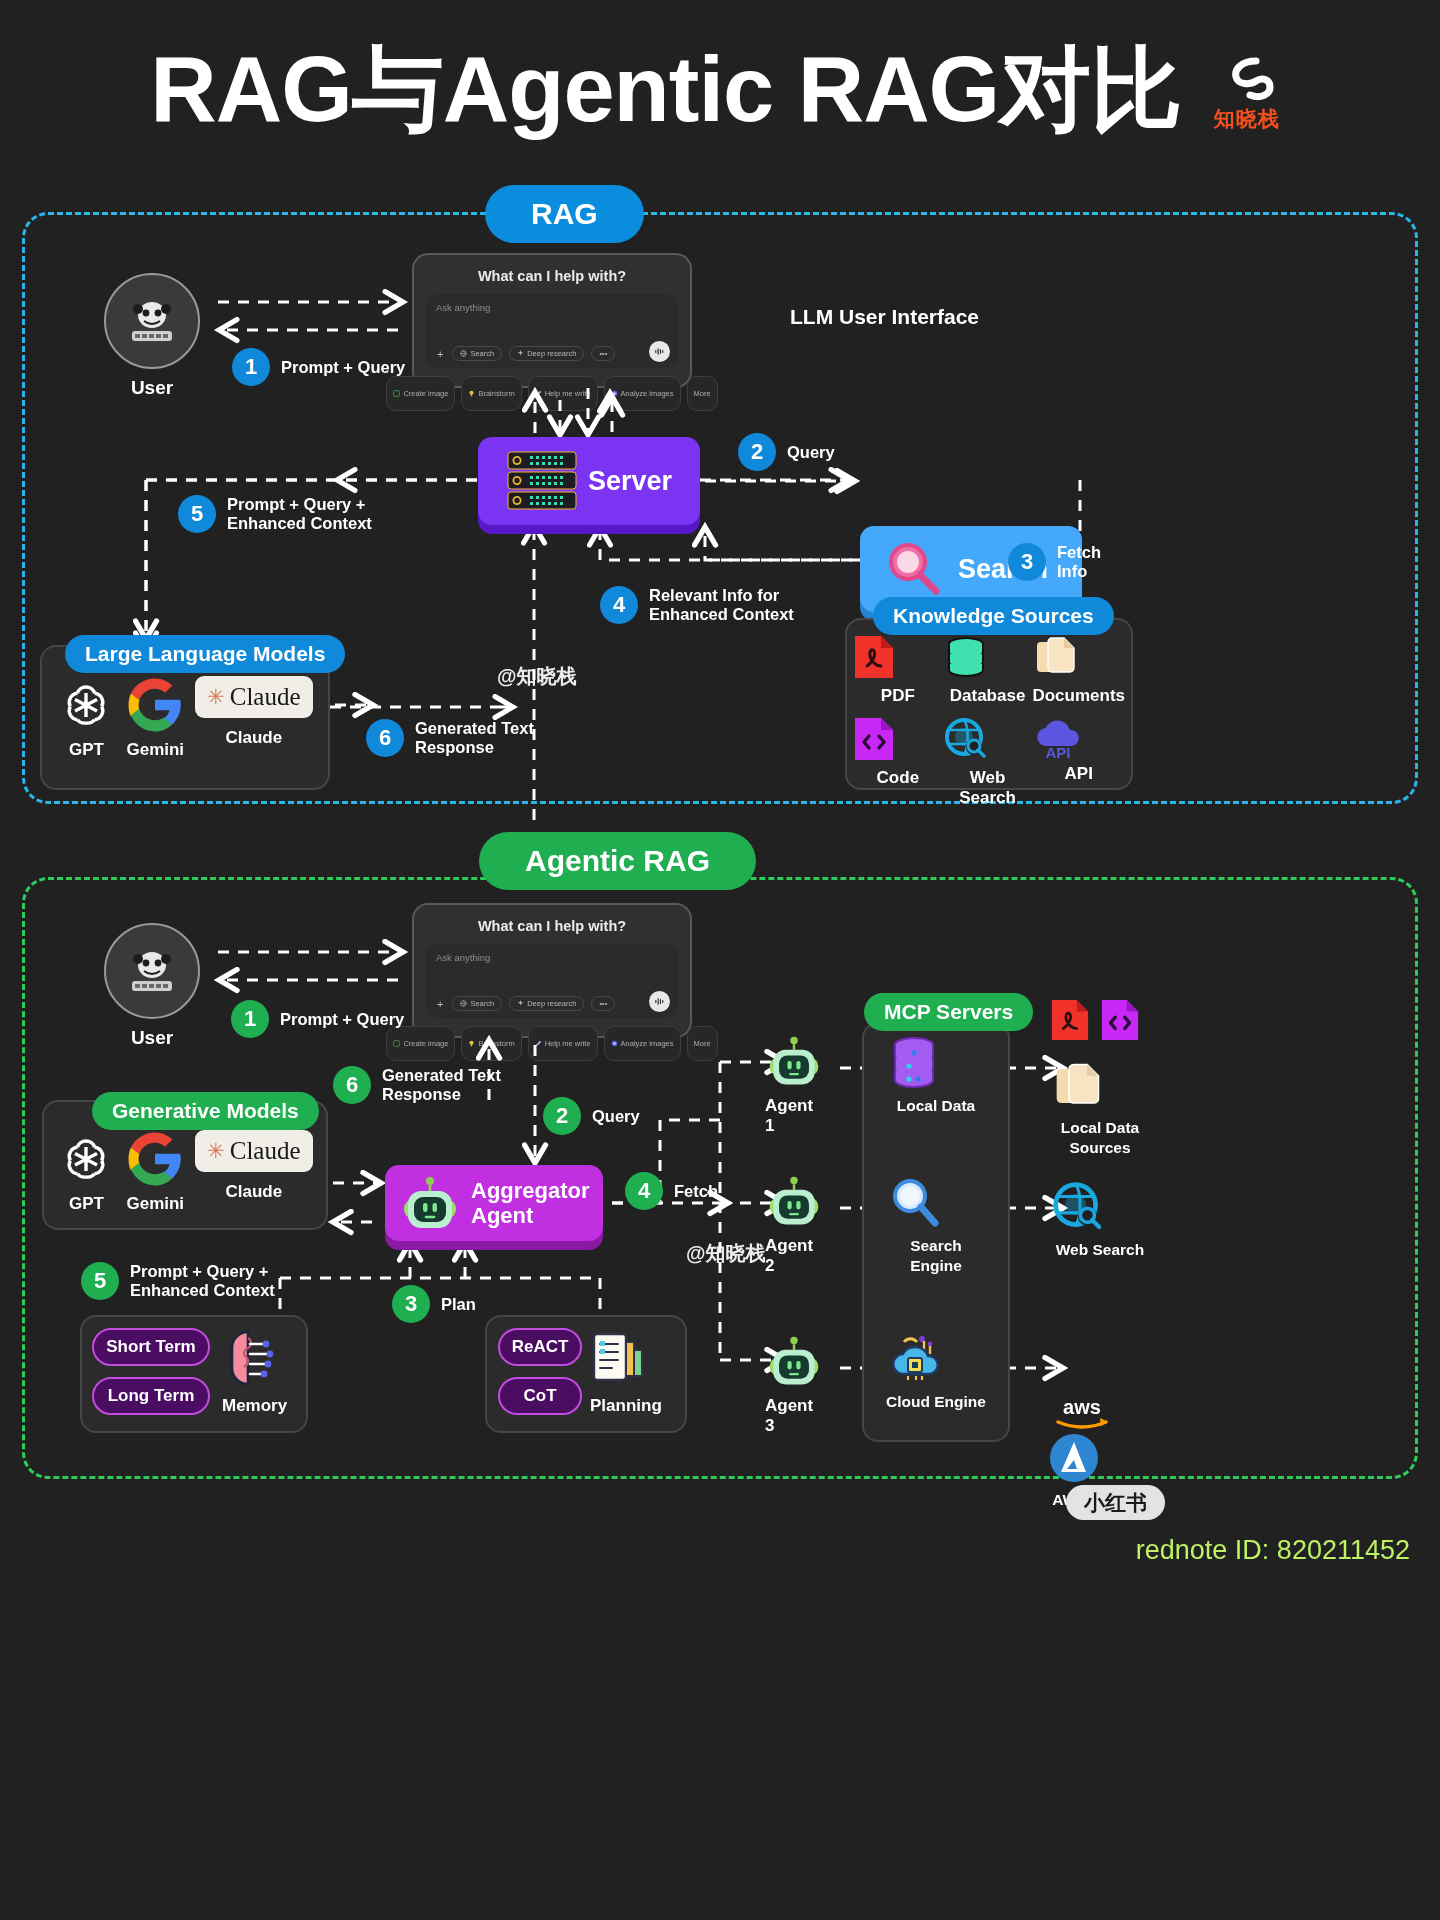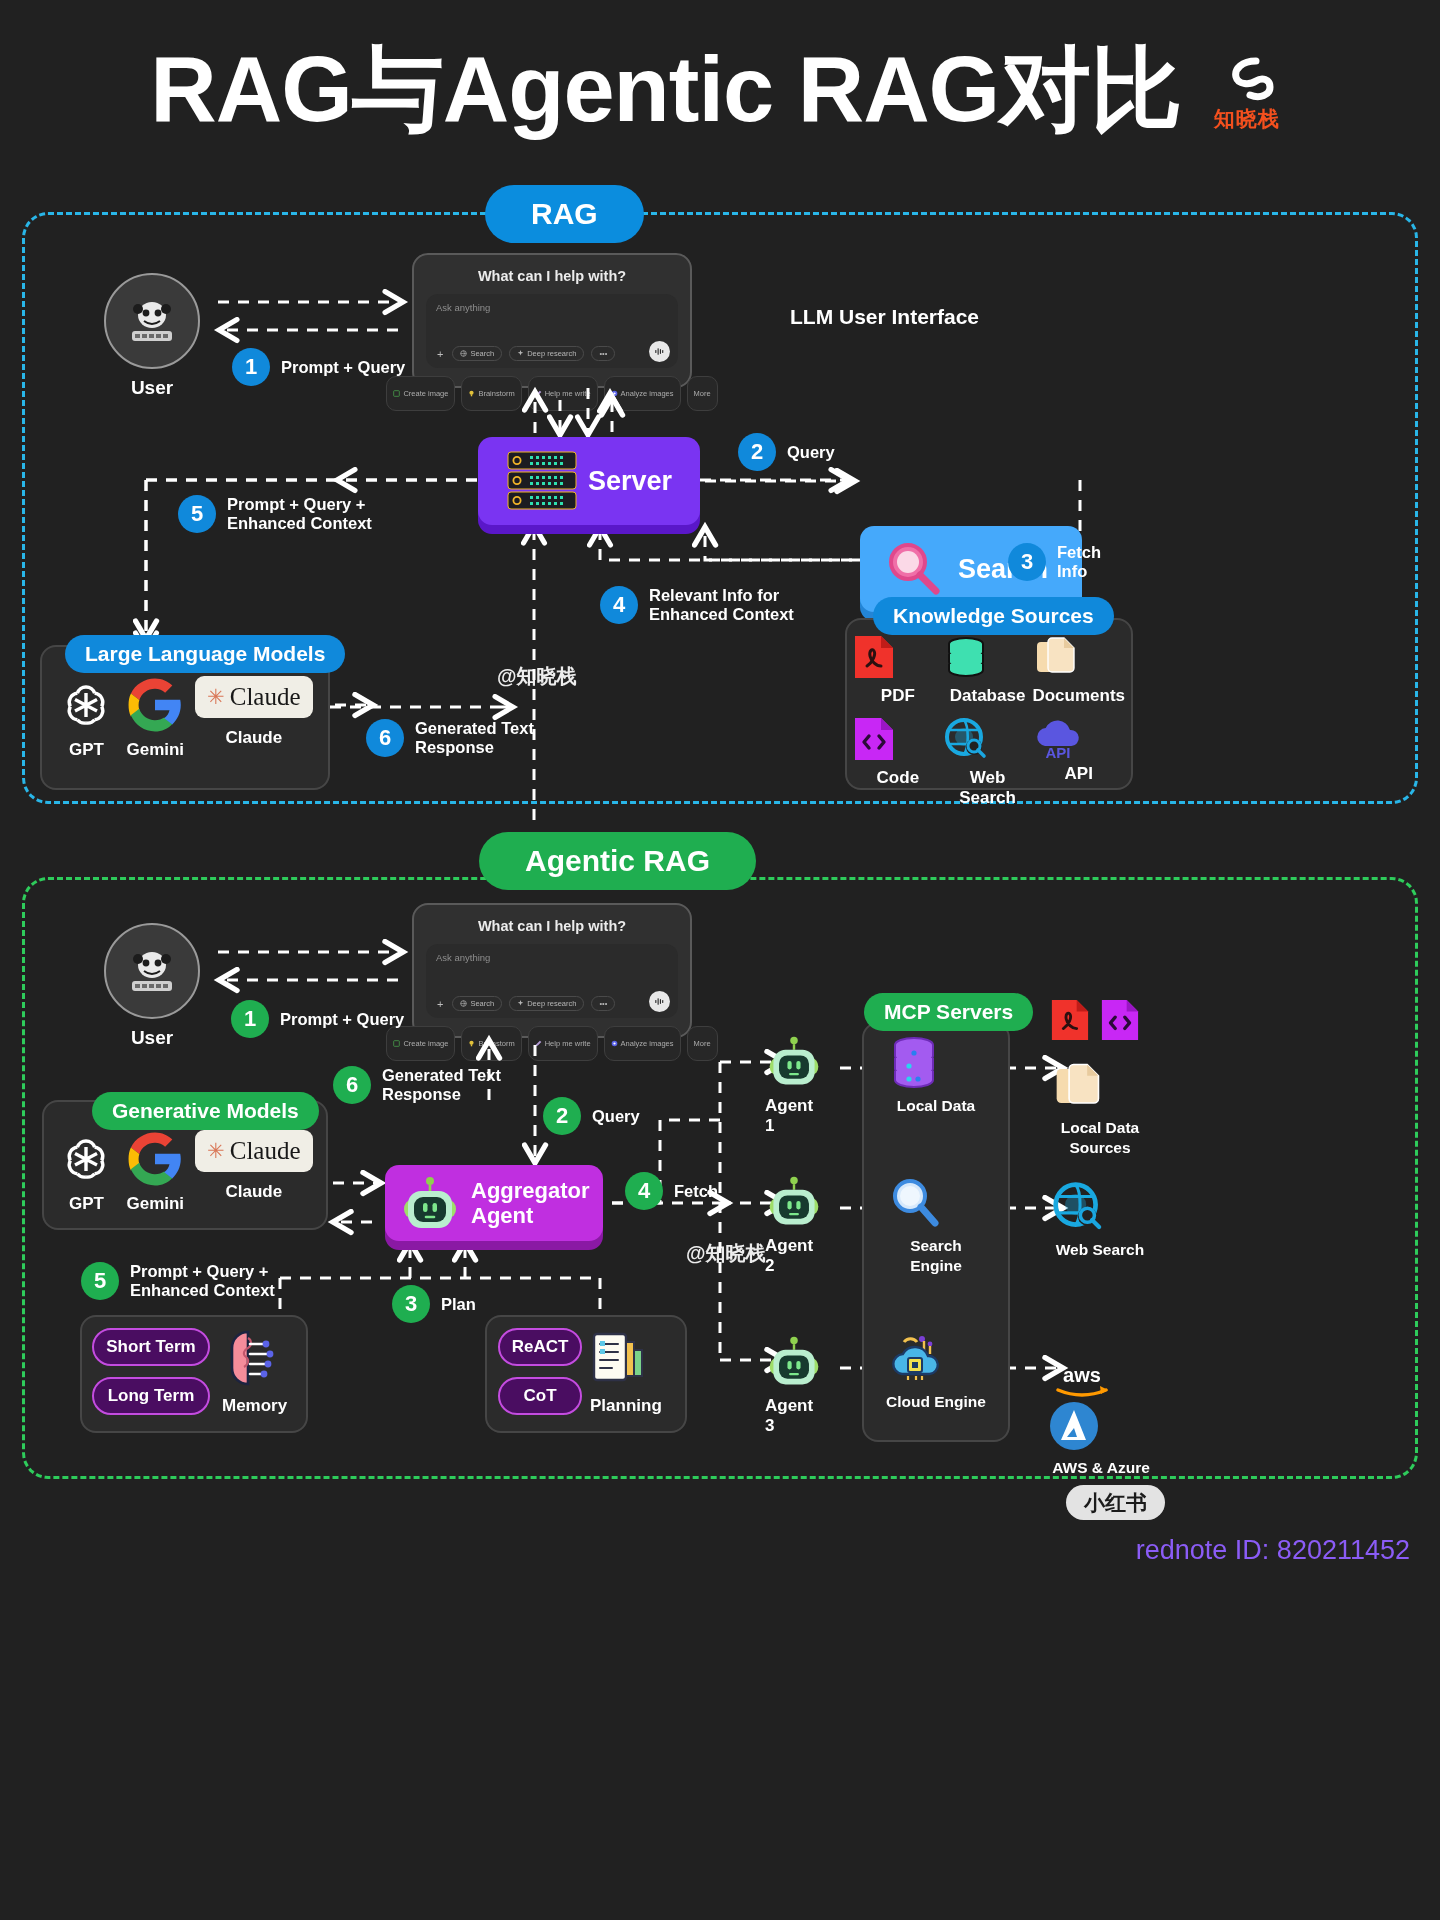--- a/index.html
+++ b/index.html
@@ -127,21 +127,21 @@
   #mcp-panel { left:862px; top:1022px; width:148px; height:420px; }
   .mcp-row { text-align:center; }
 
   .watermark { color:#fff; font-size:20px; font-weight:bold; opacity:.92; }
 
   
   #rednote-badge {
     background:#E3E3E3; color:#1b1b1b; border-radius:20px; padding:6px 18px;
     font-size:21px; font-weight:bold;
   }
-  #rednote-id { font-size:27px; color:#8b5cf6;margin-top:44px; }
+  #rednote-id { font-size:27px; color:#bef264;margin-top:44px; }
 
   svg { display:block; }
 </style>
 </head>
 <body>
 
 <div class="abs" id="title-bar">
   <span id="title-text">RAG与Agentic RAG对比</span>
   <span id="brand-logo">
     <svg width="86" height="52" viewBox="0 0 86 52">
@@ -874,21 +874,21 @@
     <circle cx="21" cy="21" r="17" fill="none" stroke="#19A8E0" stroke-width="4"></circle>
     <path d="M21 4c5 6 5 28 0 34M6 14h30M6 28h30" stroke="#19A8E0" stroke-width="2.6" fill="none"></path>
     <circle cx="21" cy="21" r="9" fill="#19A8E0" opacity=".35"></circle>
     <circle cx="31" cy="31" r="8" fill="#212121"></circle>
     <circle cx="31" cy="30" r="6" fill="none" stroke="#1AA6E0" stroke-width="3"></circle>
     <path d="M35 34l6 6" stroke="#1AA6E0" stroke-width="3.6" stroke-linecap="round"></path>
   </svg>
   <div class="icon-cap sm">Web Search</div>
 </div>
 
-<div class="abs" style="left:1048px; top:1364px; width:106px; text-align:center;">
+<div class="abs" style="left:1048px; top:1396px; width:106px; text-align:center;">
   <svg width="68" height="34" viewBox="0 0 68 34">
     <text x="34" y="18" font-size="20" font-weight="bold" font-family="Liberation Sans, sans-serif" fill="#fff" text-anchor="middle">aws</text>
     <path d="M10 26 q24 10 48 0" stroke="#FF9900" stroke-width="3.4" fill="none" stroke-linecap="round"></path>
     <path d="M52 22l8 4-7 4z" fill="#FF9900"></path>
   </svg>
   <svg width="52" height="52" viewBox="0 0 52 52" style="margin-top:2px;">
     <circle cx="26" cy="26" r="24" fill="#2E86D1"></circle>
     <path d="M26 10 L38 40 H30 L26 28 L19 37 H33 v3 H13 z" fill="#fff"></path>
   </svg>
   <div class="icon-cap sm">AWS &amp; Azure</div>

